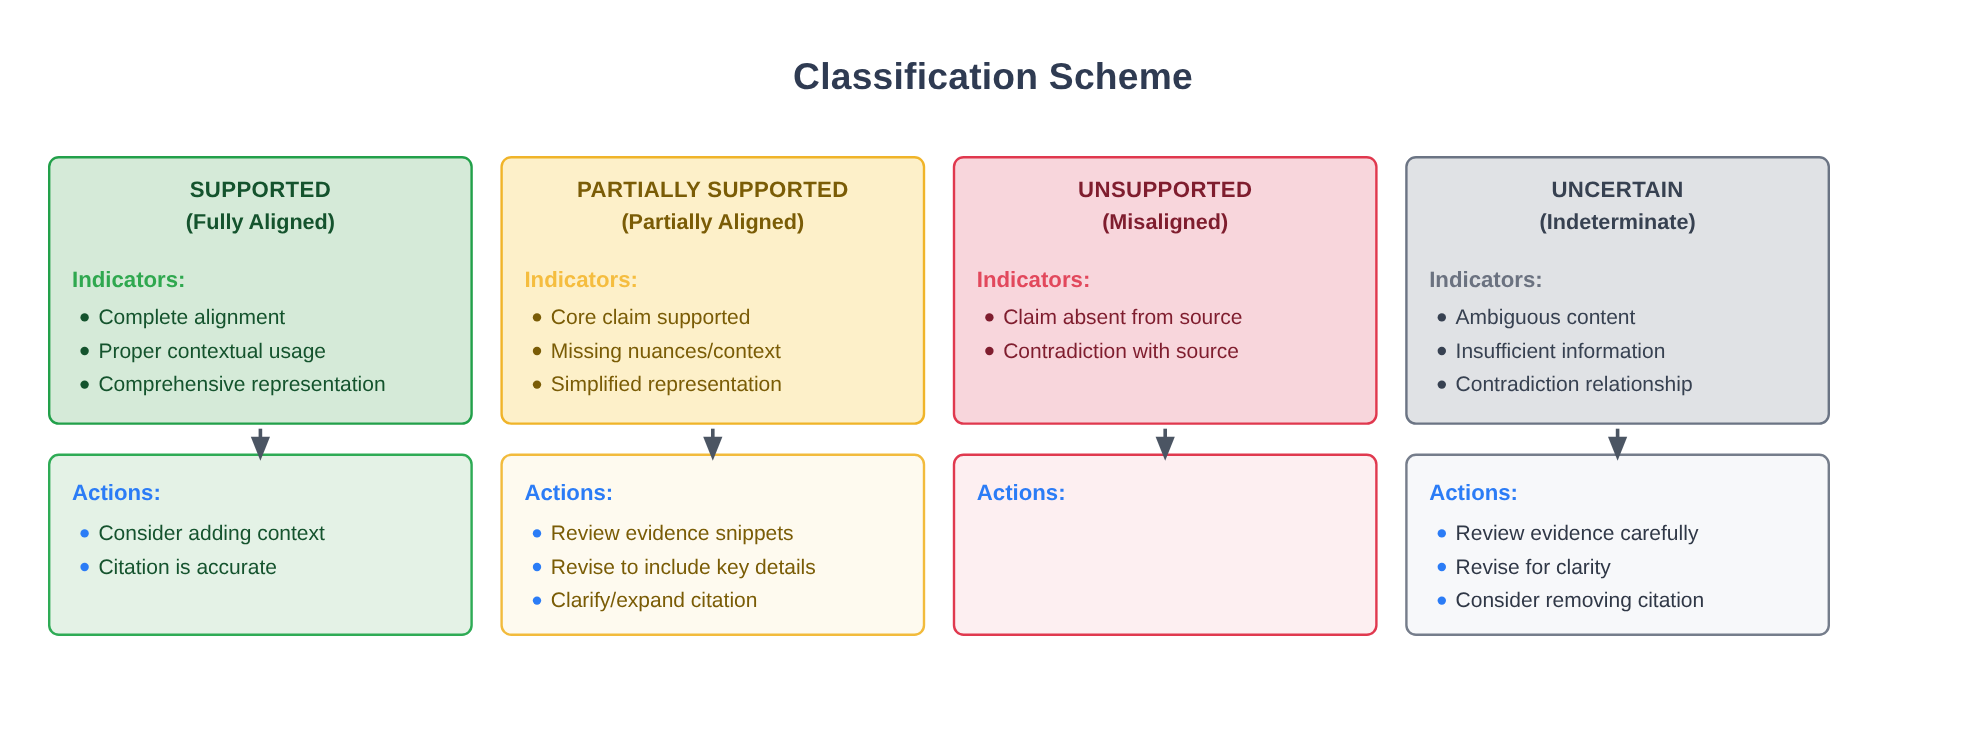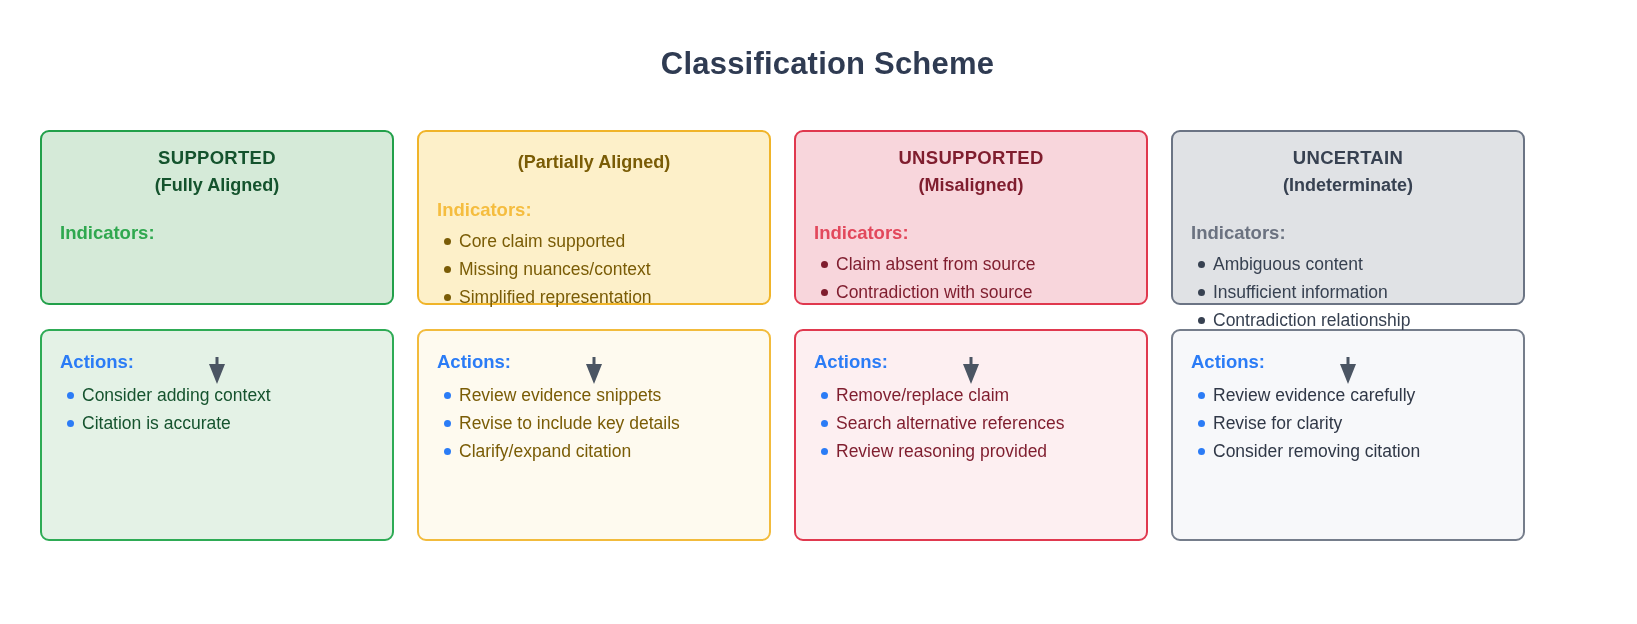--- a/index.html
+++ b/index.html
@@ -46,25 +46,25 @@
 
   .card {
     box-sizing: border-box;
     border-style: solid;
     border-width: 2px;
     border-radius: 9px;
     padding: 14px 18px 14px 18px;
   }
 
   .card-class {
-    height: 175px;
+    height: 224px;
   }
 
   .card-actions {
-    height: 212px;
+    height: 152px;
     margin-top: 24px;
     padding-top: 20px;
   }
 
   .cls-title {
     text-align: center;
     font-size: 18.5px;
     font-weight: bold;
     letter-spacing: 0.3px;
     line-height: 1.25;
@@ -183,38 +183,44 @@
 
 <div id="page-title">Classification Scheme</div>
 
 <div id="columns">
 
   <div class="column c-green">
     <div class="card card-class">
       <div class="cls-title">SUPPORTED</div>
       <div class="cls-sub">(Fully Aligned)</div>
       <div class="section-label">Indicators:</div>
+      <ul class="bullets">
+        <li>Complete alignment</li>
+        <li>Proper contextual usage</li>
+        <li>Comprehensive representation</li>
+      </ul>
     </div>
     <div class="arrow">
       <svg width="24" height="28" viewBox="0 0 24 28" aria-hidden="true">
         <rect x="10.5" y="0" width="3" height="8" fill="#4b5563"></rect>
         <polygon points="4,7 20,7 12,27" fill="#4b5563"></polygon>
       </svg>
     </div>
     <div class="card card-actions">
       <div class="section-label">Actions:</div>
       <ul class="bullets">
         <li>Consider adding context</li>
         <li>Citation is accurate</li>
       </ul>
     </div>
   </div>
 
   <div class="column c-amber">
     <div class="card card-class">
+      <div class="cls-title">PARTIALLY SUPPORTED</div>
       <div class="cls-sub">(Partially Aligned)</div>
       <div class="section-label">Indicators:</div>
       <ul class="bullets">
         <li>Core claim supported</li>
         <li>Missing nuances/context</li>
         <li>Simplified representation</li>
       </ul>
     </div>
     <div class="arrow">
       <svg width="24" height="28" viewBox="0 0 24 28" aria-hidden="true">
@@ -243,25 +249,20 @@
       </ul>
     </div>
     <div class="arrow">
       <svg width="24" height="28" viewBox="0 0 24 28" aria-hidden="true">
         <rect x="10.5" y="0" width="3" height="8" fill="#4b5563"></rect>
         <polygon points="4,7 20,7 12,27" fill="#4b5563"></polygon>
       </svg>
     </div>
     <div class="card card-actions">
       <div class="section-label">Actions:</div>
-      <ul class="bullets">
-        <li>Remove/replace claim</li>
-        <li>Search alternative references</li>
-        <li>Review reasoning provided</li>
-      </ul>
     </div>
   </div>
 
   <div class="column c-gray">
     <div class="card card-class">
       <div class="cls-title">UNCERTAIN</div>
       <div class="cls-sub">(Indeterminate)</div>
       <div class="section-label">Indicators:</div>
       <ul class="bullets">
         <li>Ambiguous content</li>

